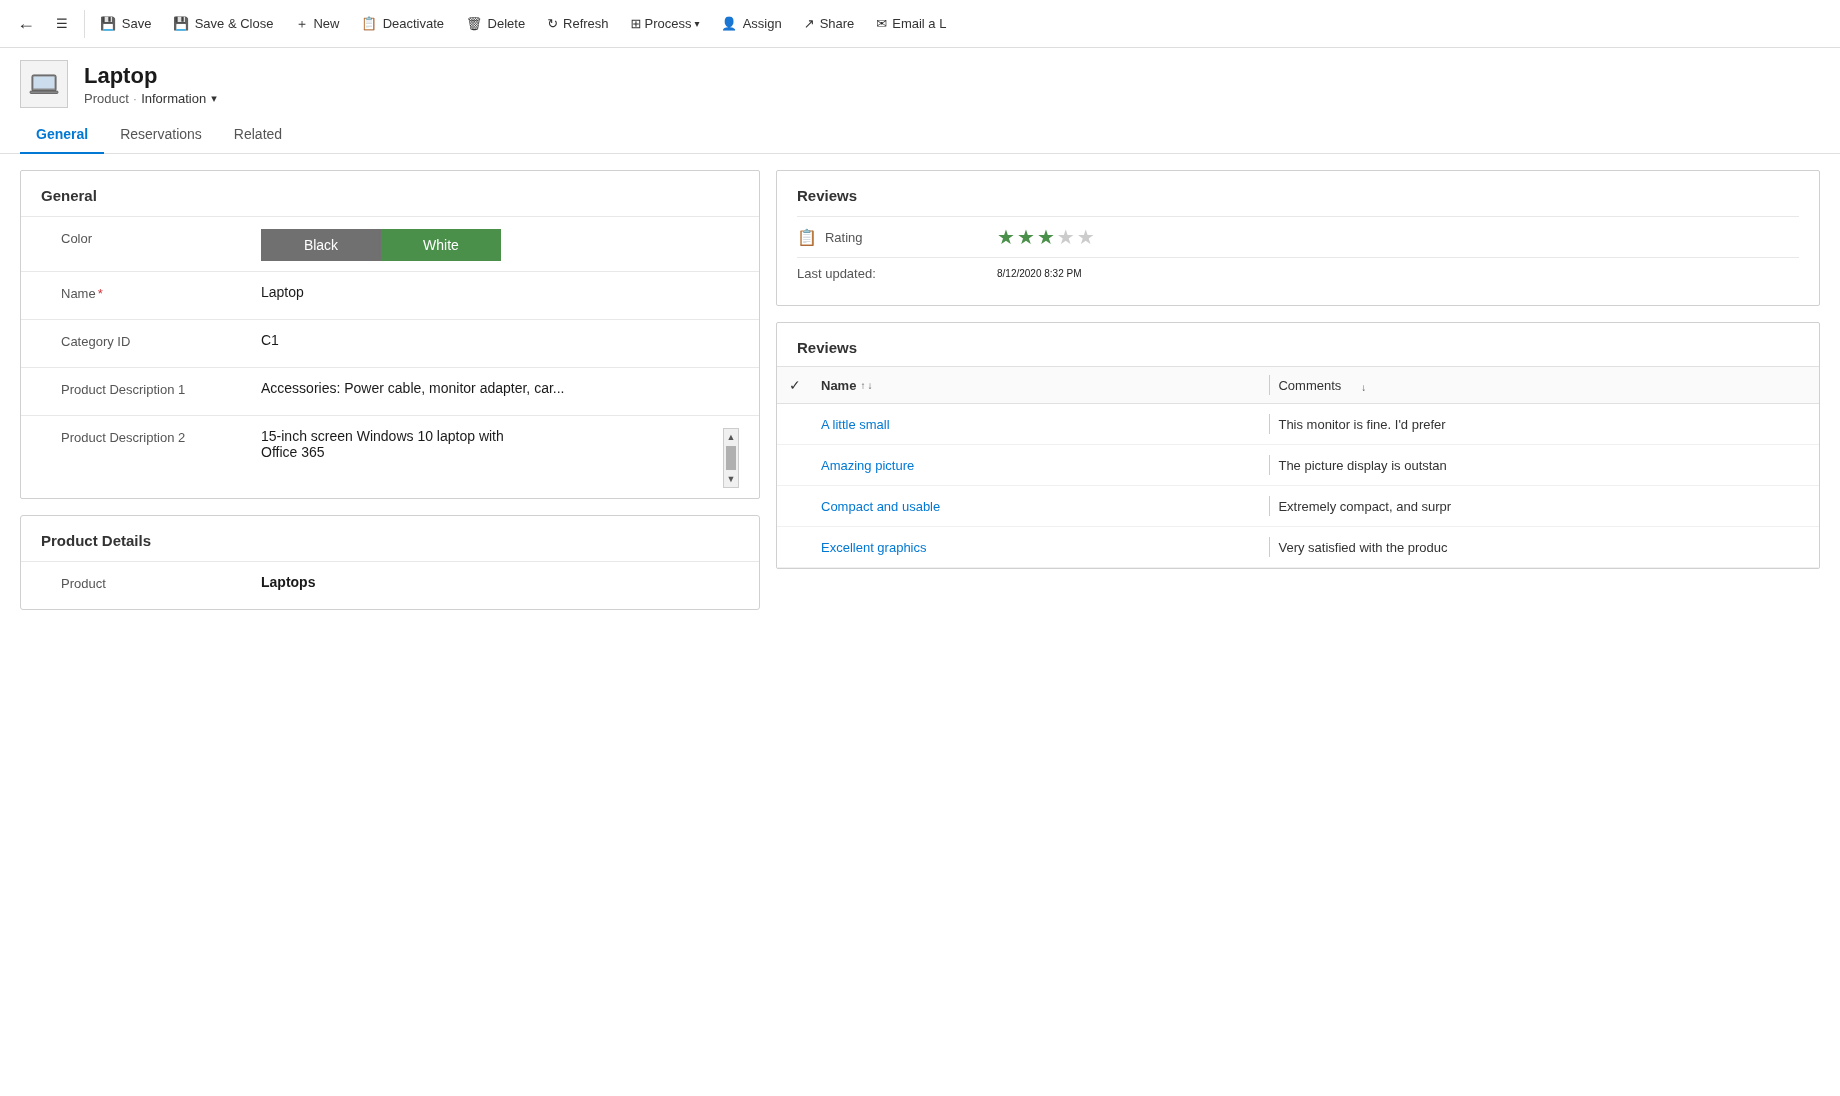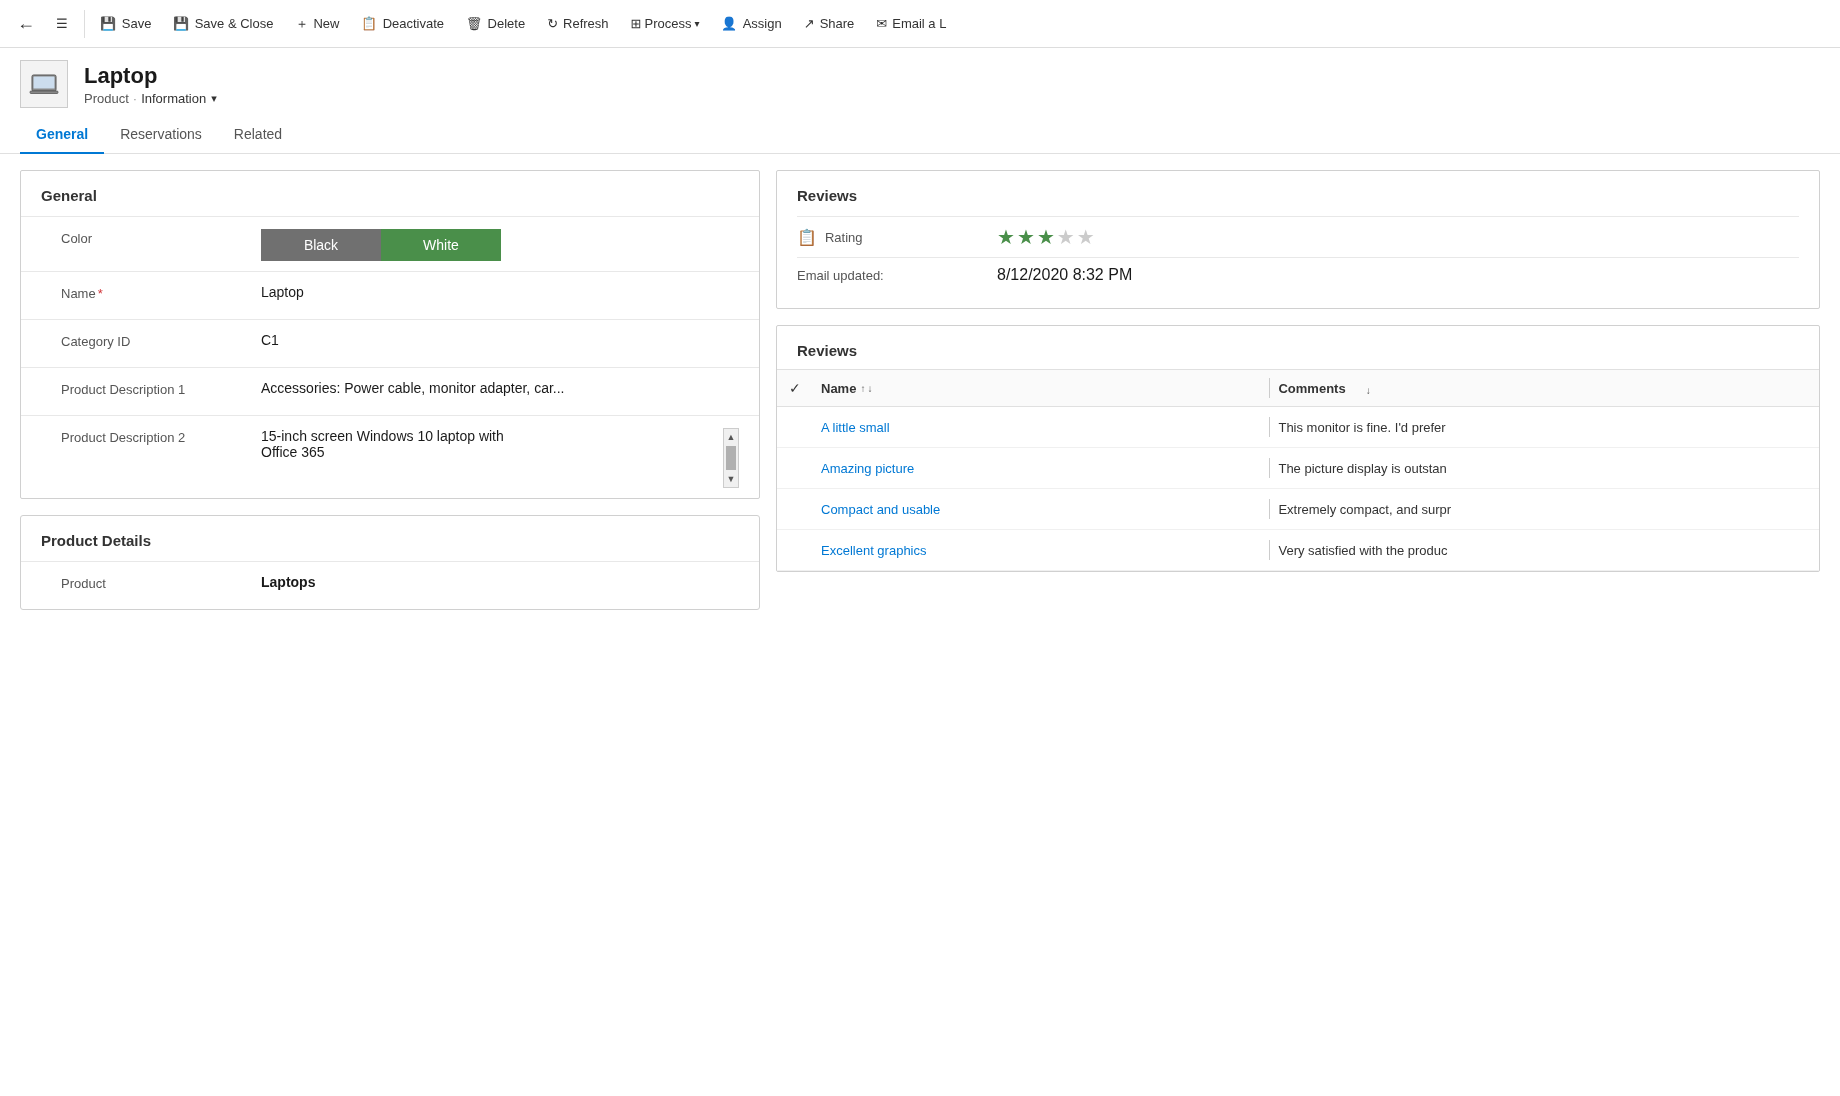--- a/index.html
+++ b/index.html
@@ -170,40 +170,40 @@
       padding: 8px 0;
       border-top: 1px solid #e8e8e8;
     }
     .reviews-row:first-of-type { border-top: none; }
     .rating-label { display: flex; align-items: center; gap: 8px; color: #555; font-size: 13px; width: 200px; }
     .rating-icon { font-size: 16px; color: #555; }
     .stars { display: flex; gap: 2px; font-size: 20px; }
     .star-filled { color: #4a8f4a; }
     .star-empty { color: #ccc; }
     .last-updated-label { color: #555; font-size: 13px; width: 200px; }
-    .last-updated-value { font-size: 16px; color: #1a1a1a; font-weight: 500; }
+    .last-updated-value { font-size: 10px; color: #1a1a1a; font-weight: 500; }
 
     
     .reviews-table-card {
       border: 1px solid #d0d0d0;
       border-radius: 2px;
       background: #fff;
     }
     .reviews-table-title { font-size: 15px; font-weight: 600; padding: 16px 20px 10px; }
     .reviews-table-header {
       display: flex;
       align-items: center;
       padding: 8px 12px;
       border-top: 1px solid #e0e0e0;
       border-bottom: 1px solid #e0e0e0;
       background: #fafafa;
     }
     .col-check { width: 32px; }
     .col-name { flex: 1; display: flex; align-items: center; gap: 4px; font-size: 13px; font-weight: 600; color: #333; }
-    .col-comments { flex: 1.2; display: flex; align-items: flex-end; gap: 20px; font-size: 13px; font-weight: 700; color: #333; }
+    .col-comments { flex: 1.2; display: flex; align-items: flex-end; gap: 20px; font-size: 13px; font-weight: 400; color: #333; }
     .sort-icons { display: flex; gap: 2px; }
     .sort-icon { font-size: 10px; color: #555; cursor: pointer; }
     .col-sep { width: 1px; height: 20px; background: #ccc; margin: 0 8px; }
     .review-row {
       display: flex;
       align-items: center;
       padding: 10px 12px;
       border-bottom: 1px solid #f0f0f0;
       cursor: pointer;
     }
@@ -379,21 +379,21 @@
         </div>
         <div class="stars">
           <span class="star-filled">★</span>
           <span class="star-filled">★</span>
           <span class="star-filled">★</span>
           <span class="star-empty">★</span>
           <span class="star-empty">★</span>
         </div>
       </div>
       <div class="reviews-row">
-        <div class="last-updated-label">Email updated:</div>
+        <div class="last-updated-label">Last updated:</div>
         <div class="last-updated-value">8/12/2020 8:32 PM</div>
       </div>
     </div>
 
     <div class="reviews-table-card">
       <div class="reviews-table-title">Reviews</div>
       <div class="reviews-table-header">
         <div class="col-check">
           <span style="font-size:14px; color:#333;">✓</span>
         </div>

